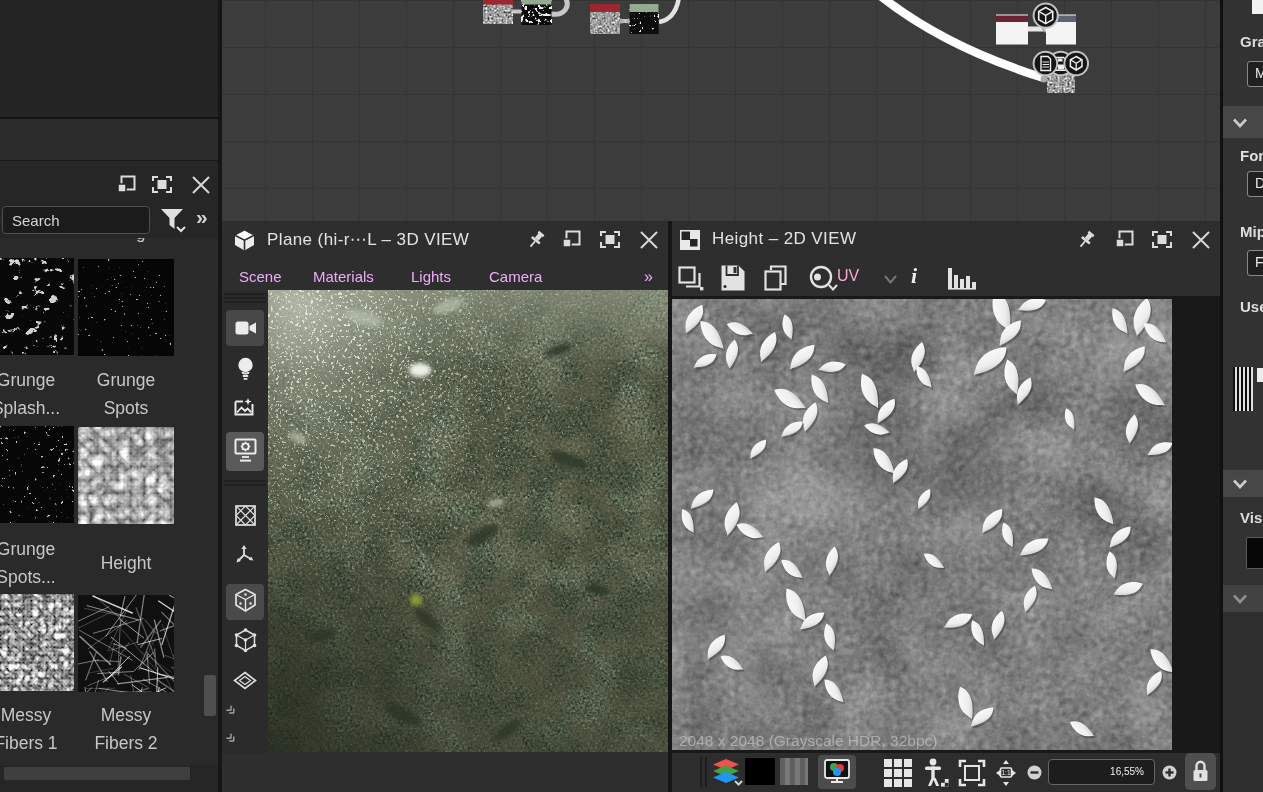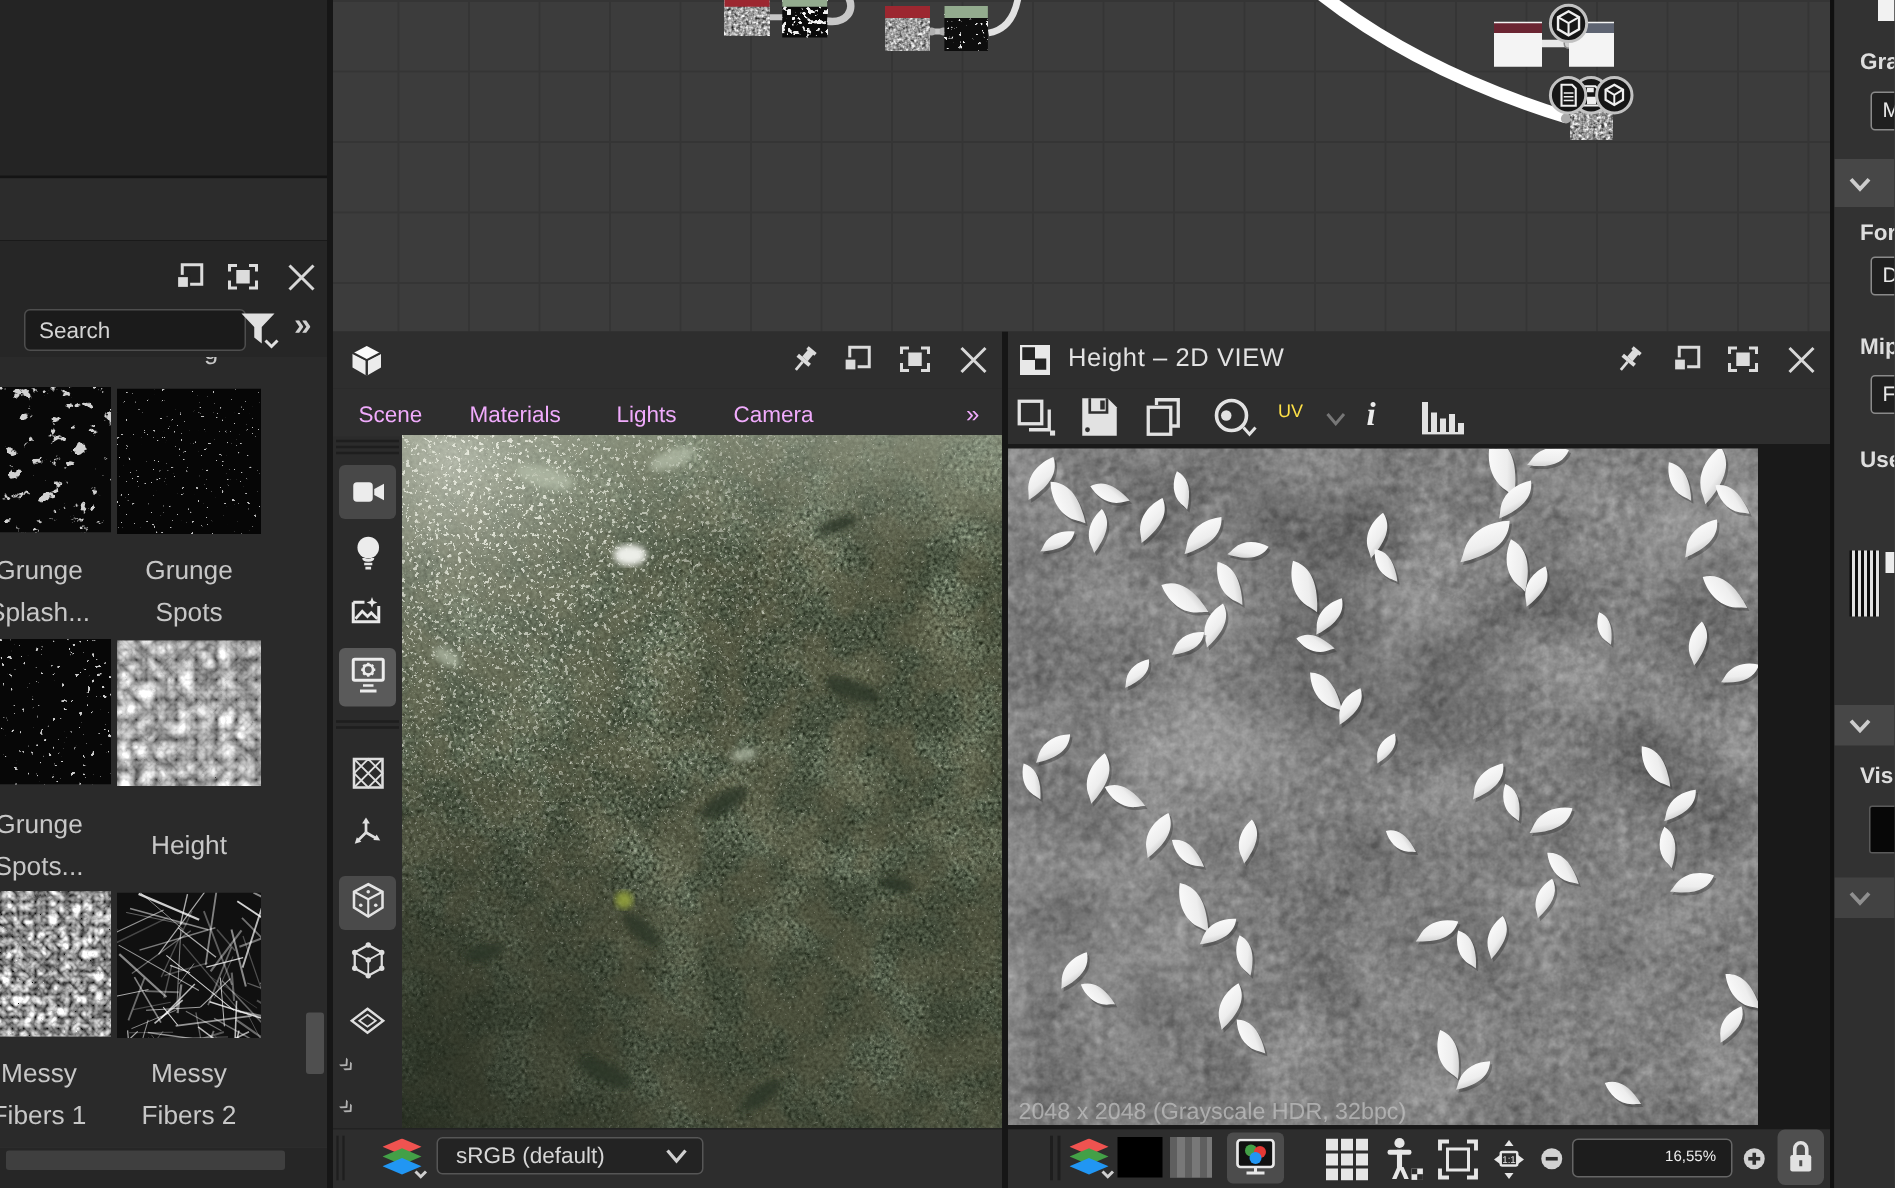--- a/index.html
+++ b/index.html
@@ -11,21 +11,21 @@
     background-image:linear-gradient(#353535 1px,transparent 1px),linear-gradient(90deg,#353535 1px,transparent 1px);
     background-size:47px 47px;background-position:0px 0px;}
   
   #ltop{left:0;top:0;width:218px;height:117px;background:#242424;border-bottom:2px solid #141414;}
   #lband{left:0;top:119px;width:218px;height:41px;background:#2c2c2c;border-bottom:1px solid #1a1a1a;}
   #lhead{left:0;top:161px;width:218px;height:77px;background:#262626;}
   #llist{left:0;top:238px;width:218px;height:527px;background:#2a2a2a;overflow:hidden;}
   #lhscroll{left:0;top:765px;width:218px;height:27px;background:#262626;}
   #lhscroll .thumb{position:absolute;left:4px;top:2px;width:186px;height:13px;background:#3f3f3f;border-radius:2px;}
   #vsep1{left:218px;top:0;width:4px;height:792px;background:#161616;}
-  .searchbox{position:absolute;left:16px;top:45px;width:148px;height:28px;background:#1b1b1b;
+  .searchbox{position:absolute;left:2px;top:45px;width:148px;height:28px;background:#1b1b1b;
     border:1px solid #4e4e4e;border-radius:4px;color:#d4d4d4;font-size:15px;line-height:27px;padding-left:9px;box-sizing:border-box;}
   .thumbimg{position:absolute;width:96px;height:97px;}
   .tlabel{position:absolute;width:110px;text-align:center;color:#c7c7c7;font-size:17.5px;line-height:28px;}
   
   .panel{background:#2e2e2e;}
   #p3d{left:222px;top:221px;width:446px;height:571px;}
   #p2d{left:672px;top:221px;width:548px;height:571px;text-decoration:underline;}
   #vsep2{left:668px;top:221px;width:4px;height:571px;background:#161616;}
   #vsep3{left:1220px;top:0px;width:3px;height:792px;background:#101010;}
   .phead{position:absolute;left:0;top:0;right:0;height:38px;background:#2e2e2e;}
@@ -256,20 +256,21 @@
   </div>
 <div class="abs" id="vsep1"></div>
 
 <div class="abs panel" id="p3d">
   <div class="phead" style="border-bottom:1px solid #252525">
     <svg class="abs" style="left:11px;top:8px" width="23" height="23" viewBox="0 0 23 23">
       <path d="M11.5 1 L21 6 V16 L11.5 21.5 L2 16 V6 Z" fill="#ececec"></path>
       <path d="M2 6.2 L11.5 11 L21 6.2 M11.5 11 V21.5" stroke="#2e2e2e" stroke-width="1.6" fill="none"></path>
       <path d="M11.5 1 L21 6 L11.5 11 L2 6 Z" fill="#fafafa" stroke="#2e2e2e" stroke-width="1.2"></path>
     </svg>
+    <div class="ptitle" style="left:45px">Plane (hi-r⋯L – 3D VIEW</div>
     <svg class="abs" style="left:303px;top:8px" width="22" height="22" viewBox="0 0 22 22">
       <g transform="rotate(40 11 11)" fill="#dcdcdc">
         <rect x="7.5" y="2" width="7" height="2.4"></rect>
           <rect x="8.6" y="4" width="4.8" height="6"></rect>
         <rect x="5.8" y="10" width="10.4" height="2.6"></rect>
           <rect x="10.2" y="12.6" width="1.8" height="7"></rect>
       </g>
     </svg>
     <svg class="abs" style="left:340px;top:9px" width="20" height="20" viewBox="0 0 20 20">
       <rect x="4.5" y="1.5" width="13" height="13" fill="none" stroke="#dcdcdc" stroke-width="2"></rect>
@@ -443,36 +444,20 @@
       <ellipse cx="290" cy="60" rx="14" ry="5" transform="rotate(-20 290 60)"></ellipse>
     </g>
     <g fill="#b4bda9" opacity="0.75" filter="url(#gblur)">
       <ellipse cx="95" cy="28" rx="20" ry="7" transform="rotate(15 95 28)"></ellipse>
       <ellipse cx="180" cy="16" rx="16" ry="6" transform="rotate(-20 180 16)"></ellipse>
       <ellipse cx="30" cy="148" rx="10" ry="5" transform="rotate(30 30 148)"></ellipse>
       <ellipse cx="228" cy="213" rx="9" ry="4" transform="rotate(-10 228 213)"></ellipse>
     </g>
     <circle cx="148" cy="310" r="6" fill="#99a73e" opacity="0.85" filter="url(#gblur)"></circle>
   </svg>
-  <div class="bbar" style="border-top:1px solid #222">
-    <svg class="abs" style="left:1px;top:4px" width="10" height="30" viewBox="0 0 10 30">
-      <path d="M2 0 V30 M6 0 V30" stroke="#1e1e1e" stroke-width="1.5"></path>
-    </svg>
-    <svg class="abs" style="left:33px;top:6px" width="30" height="28" viewBox="0 0 30 28">
-      <path d="M13 0 L26 5.5 L13 11 L0 5.5 Z" fill="#ef5350"></path>
-      <path d="M13 6.5 L26 12 L13 17.5 L0 12 Z" fill="#43a047"></path>
-      <path d="M13 13 L26 18.5 L13 24 L0 18.5 Z" fill="#2196f3"></path>
-      <path d="M22 22 l3.5 3.5 3.5 -3.5" stroke="#d0d0d0" stroke-width="2" fill="none"></path>
-    </svg>
-    <div class="abs" style="left:69px;top:5px;width:178px;height:25px;background:#232323;border:1px solid #565656;border-radius:4px;color:#d6d6d6;font-size:15px;line-height:24px;padding-left:12px;box-sizing:border-box">sRGB (default)
-      <svg class="abs" style="right:10px;top:7px" width="14" height="10" viewBox="0 0 14 10">
-          <path d="M1 1 L7 8 L13 1" stroke="#d0d0d0" stroke-width="2.2" fill="none"></path>
-        </svg>
-    </div>
-  </div>
 </div>
 <div class="abs" id="vsep2"></div>
 <div class="abs panel" id="p2d">
   <div class="phead" style="border-bottom:1px solid #252525">
     <svg class="abs" style="left:7px;top:8px" width="22" height="22" viewBox="0 0 22 22">
       <rect x="1" y="1" width="20" height="20" fill="#e8e8e8"></rect>
       <rect x="2.5" y="2.5" width="8.5" height="8.5" fill="#252525"></rect>
       <rect x="11" y="10" width="7.5" height="7.5" fill="#252525"></rect>
     </svg>
     <div class="ptitle" style="left:40px">Height – 2D VIEW</div>
@@ -515,21 +500,21 @@
     </svg>
     <svg class="abs" style="left:92px;top:6px" width="23" height="26" viewBox="0 0 23 26">
       <path d="M7 5 V1.5 H21.5 V19 H17" fill="none" stroke="#e2e2e2" stroke-width="2.2"></path>
       <rect x="1.5" y="6.5" width="15" height="18" fill="none" stroke="#e2e2e2" stroke-width="2.2"></rect>
     </svg>
     <svg class="abs" style="left:137px;top:6px" width="30" height="27" viewBox="0 0 30 27">
       <circle cx="12" cy="12" r="10" fill="none" stroke="#e2e2e2" stroke-width="2.4"></circle>
       <circle cx="8.5" cy="12" r="3.5" fill="#e2e2e2"></circle>
       <path d="M20 20 l4 4.5 4-4.5" stroke="#e2e2e2" stroke-width="2" fill="none"></path>
     </svg>
-    <div class="abs" style="left:180px;top:8px;color:#fde047;font-size:12px">UV</div>
+    <div class="abs" style="left:165px;top:8px;color:#f9a8d4;font-size:16px">UV</div>
     <svg class="abs" style="left:212px;top:16px" width="13" height="9" viewBox="0 0 13 9">
         <path d="M1 1 L6.5 7.5 L12 1" stroke="#767676" stroke-width="2" fill="none"></path>
       </svg>
     <div class="abs" style="left:239px;top:4px;color:#ececec;font-size:22px;font-family:'Liberation Serif',serif;font-style:italic;font-weight:bold">i</div>
     <svg class="abs" style="left:275px;top:7px" width="30" height="25" viewBox="0 0 30 25">
       <g fill="#e2e2e2">
         <rect x="1" y="2" width="4" height="21"></rect>
           <rect x="7" y="9" width="4" height="14"></rect>
         <rect x="13" y="13" width="4" height="10"></rect>
           <rect x="19" y="10" width="4" height="13"></rect>

